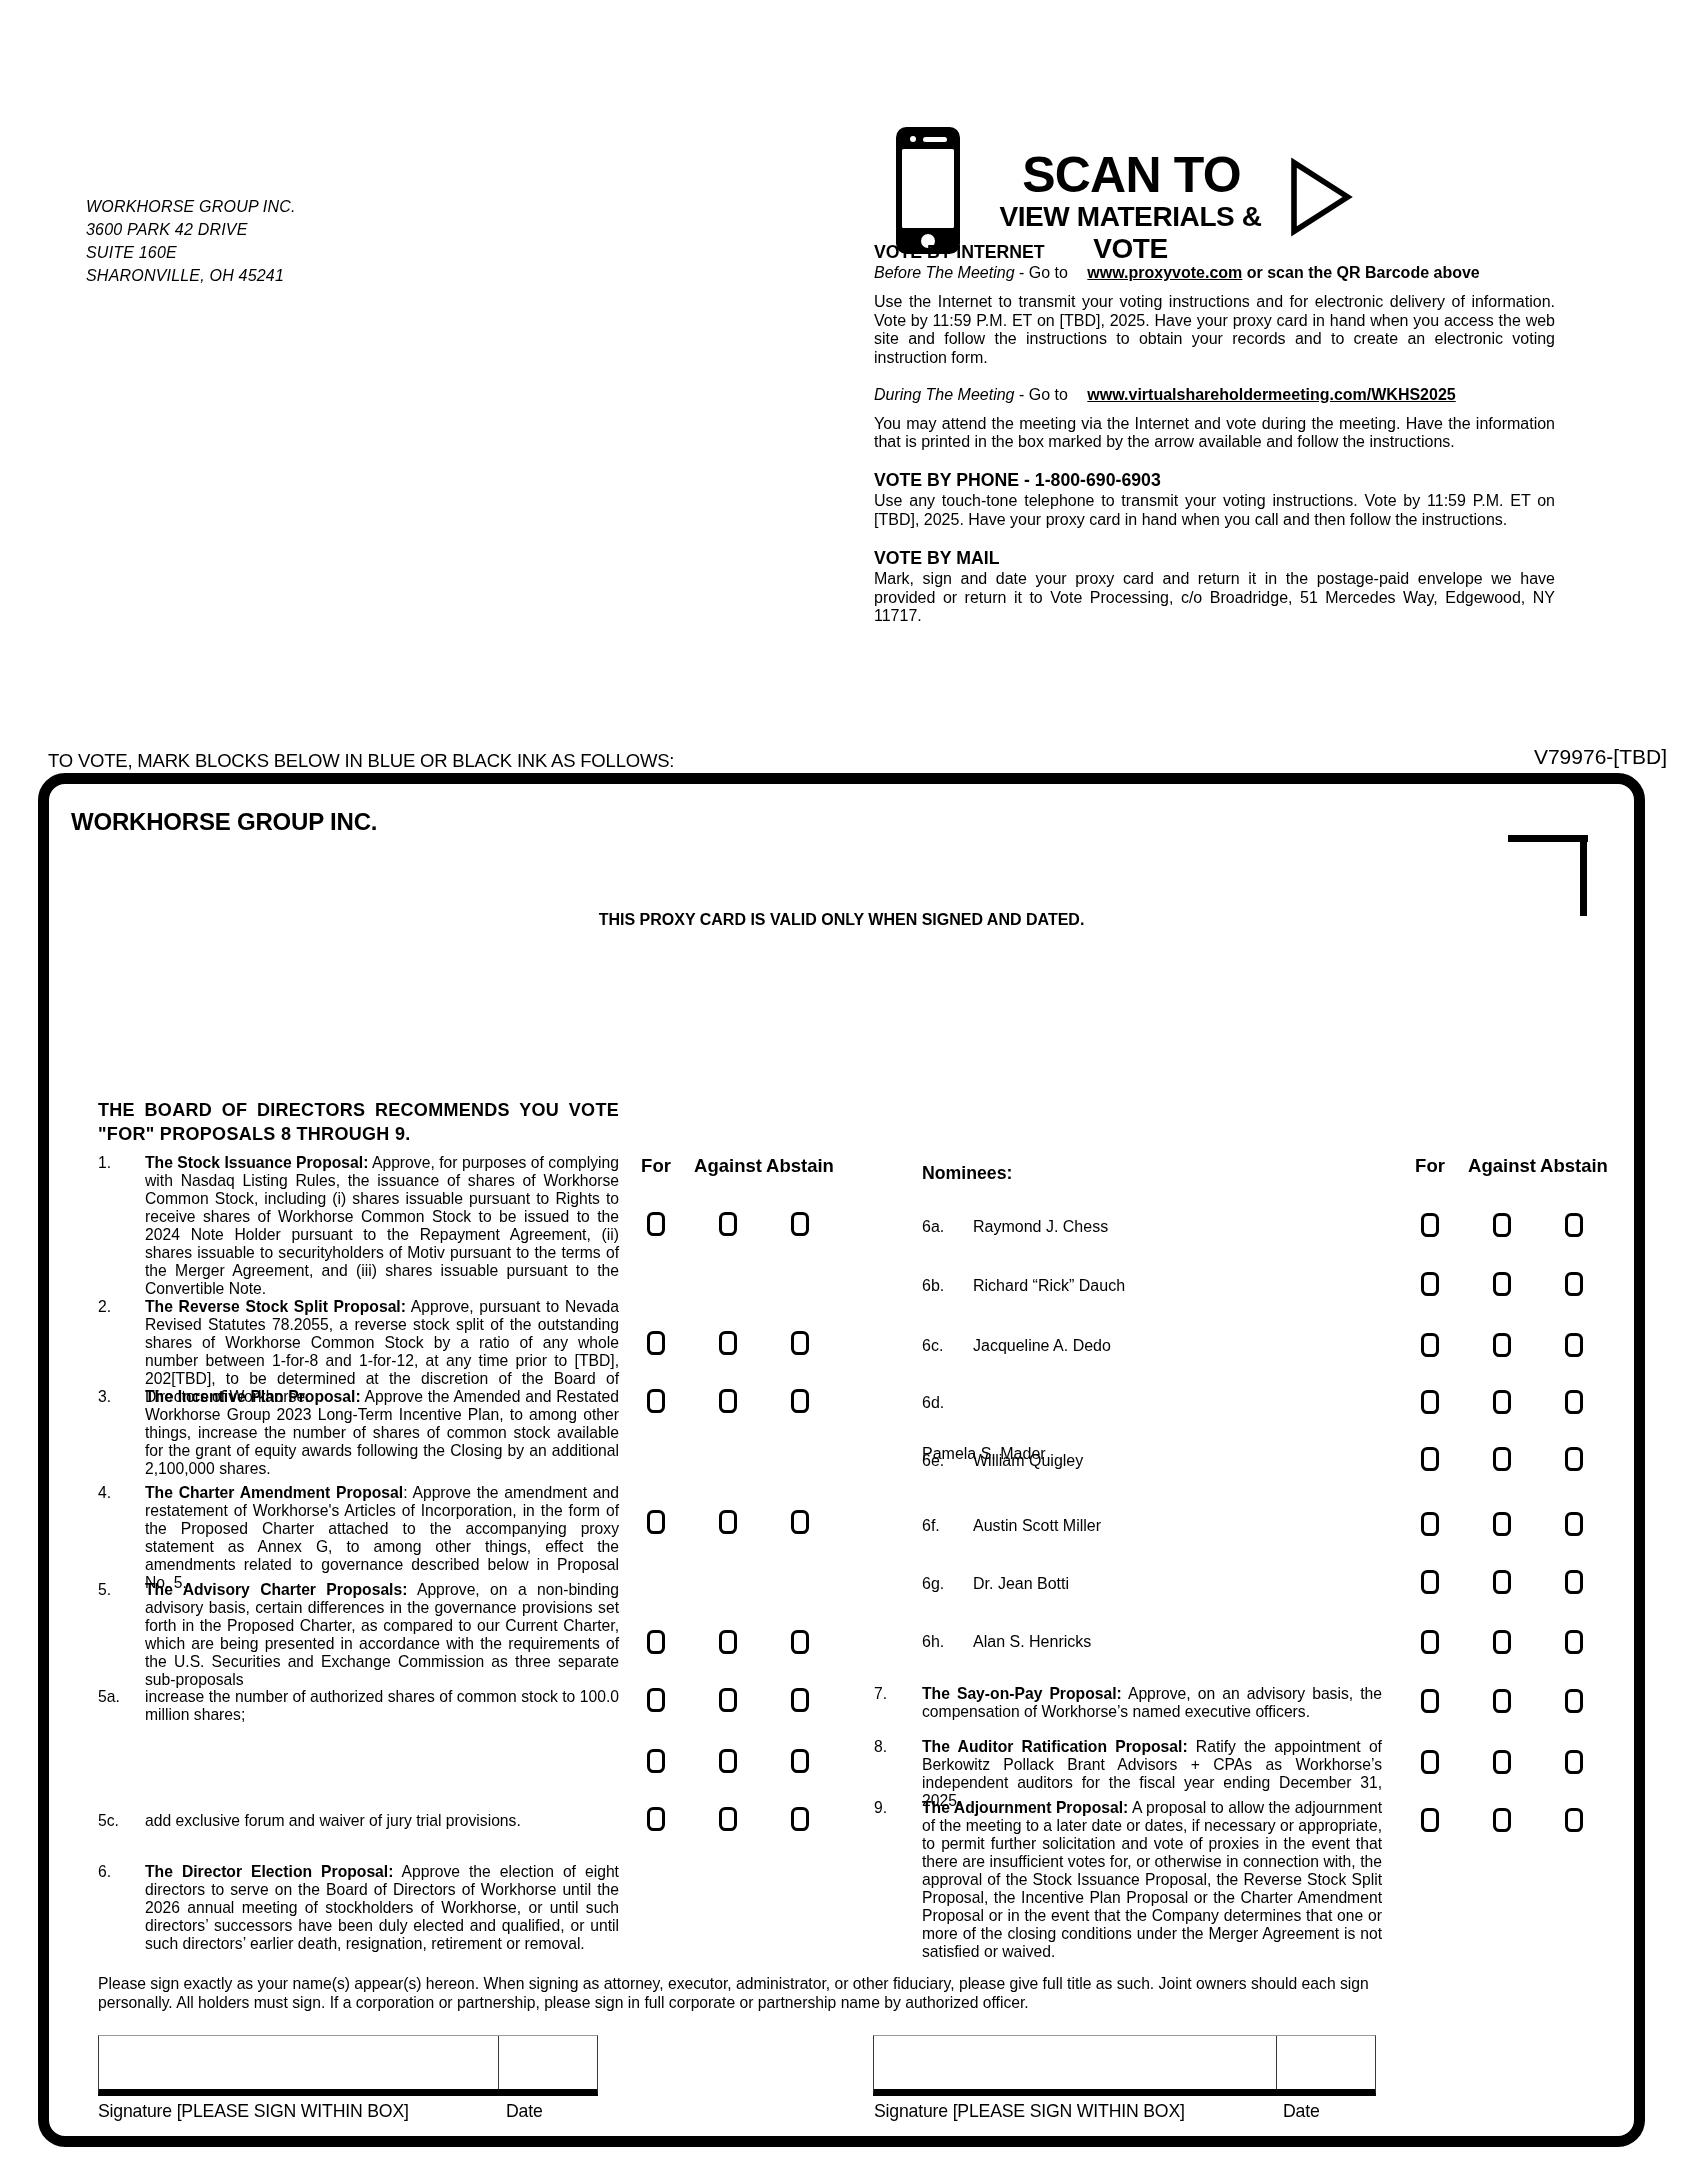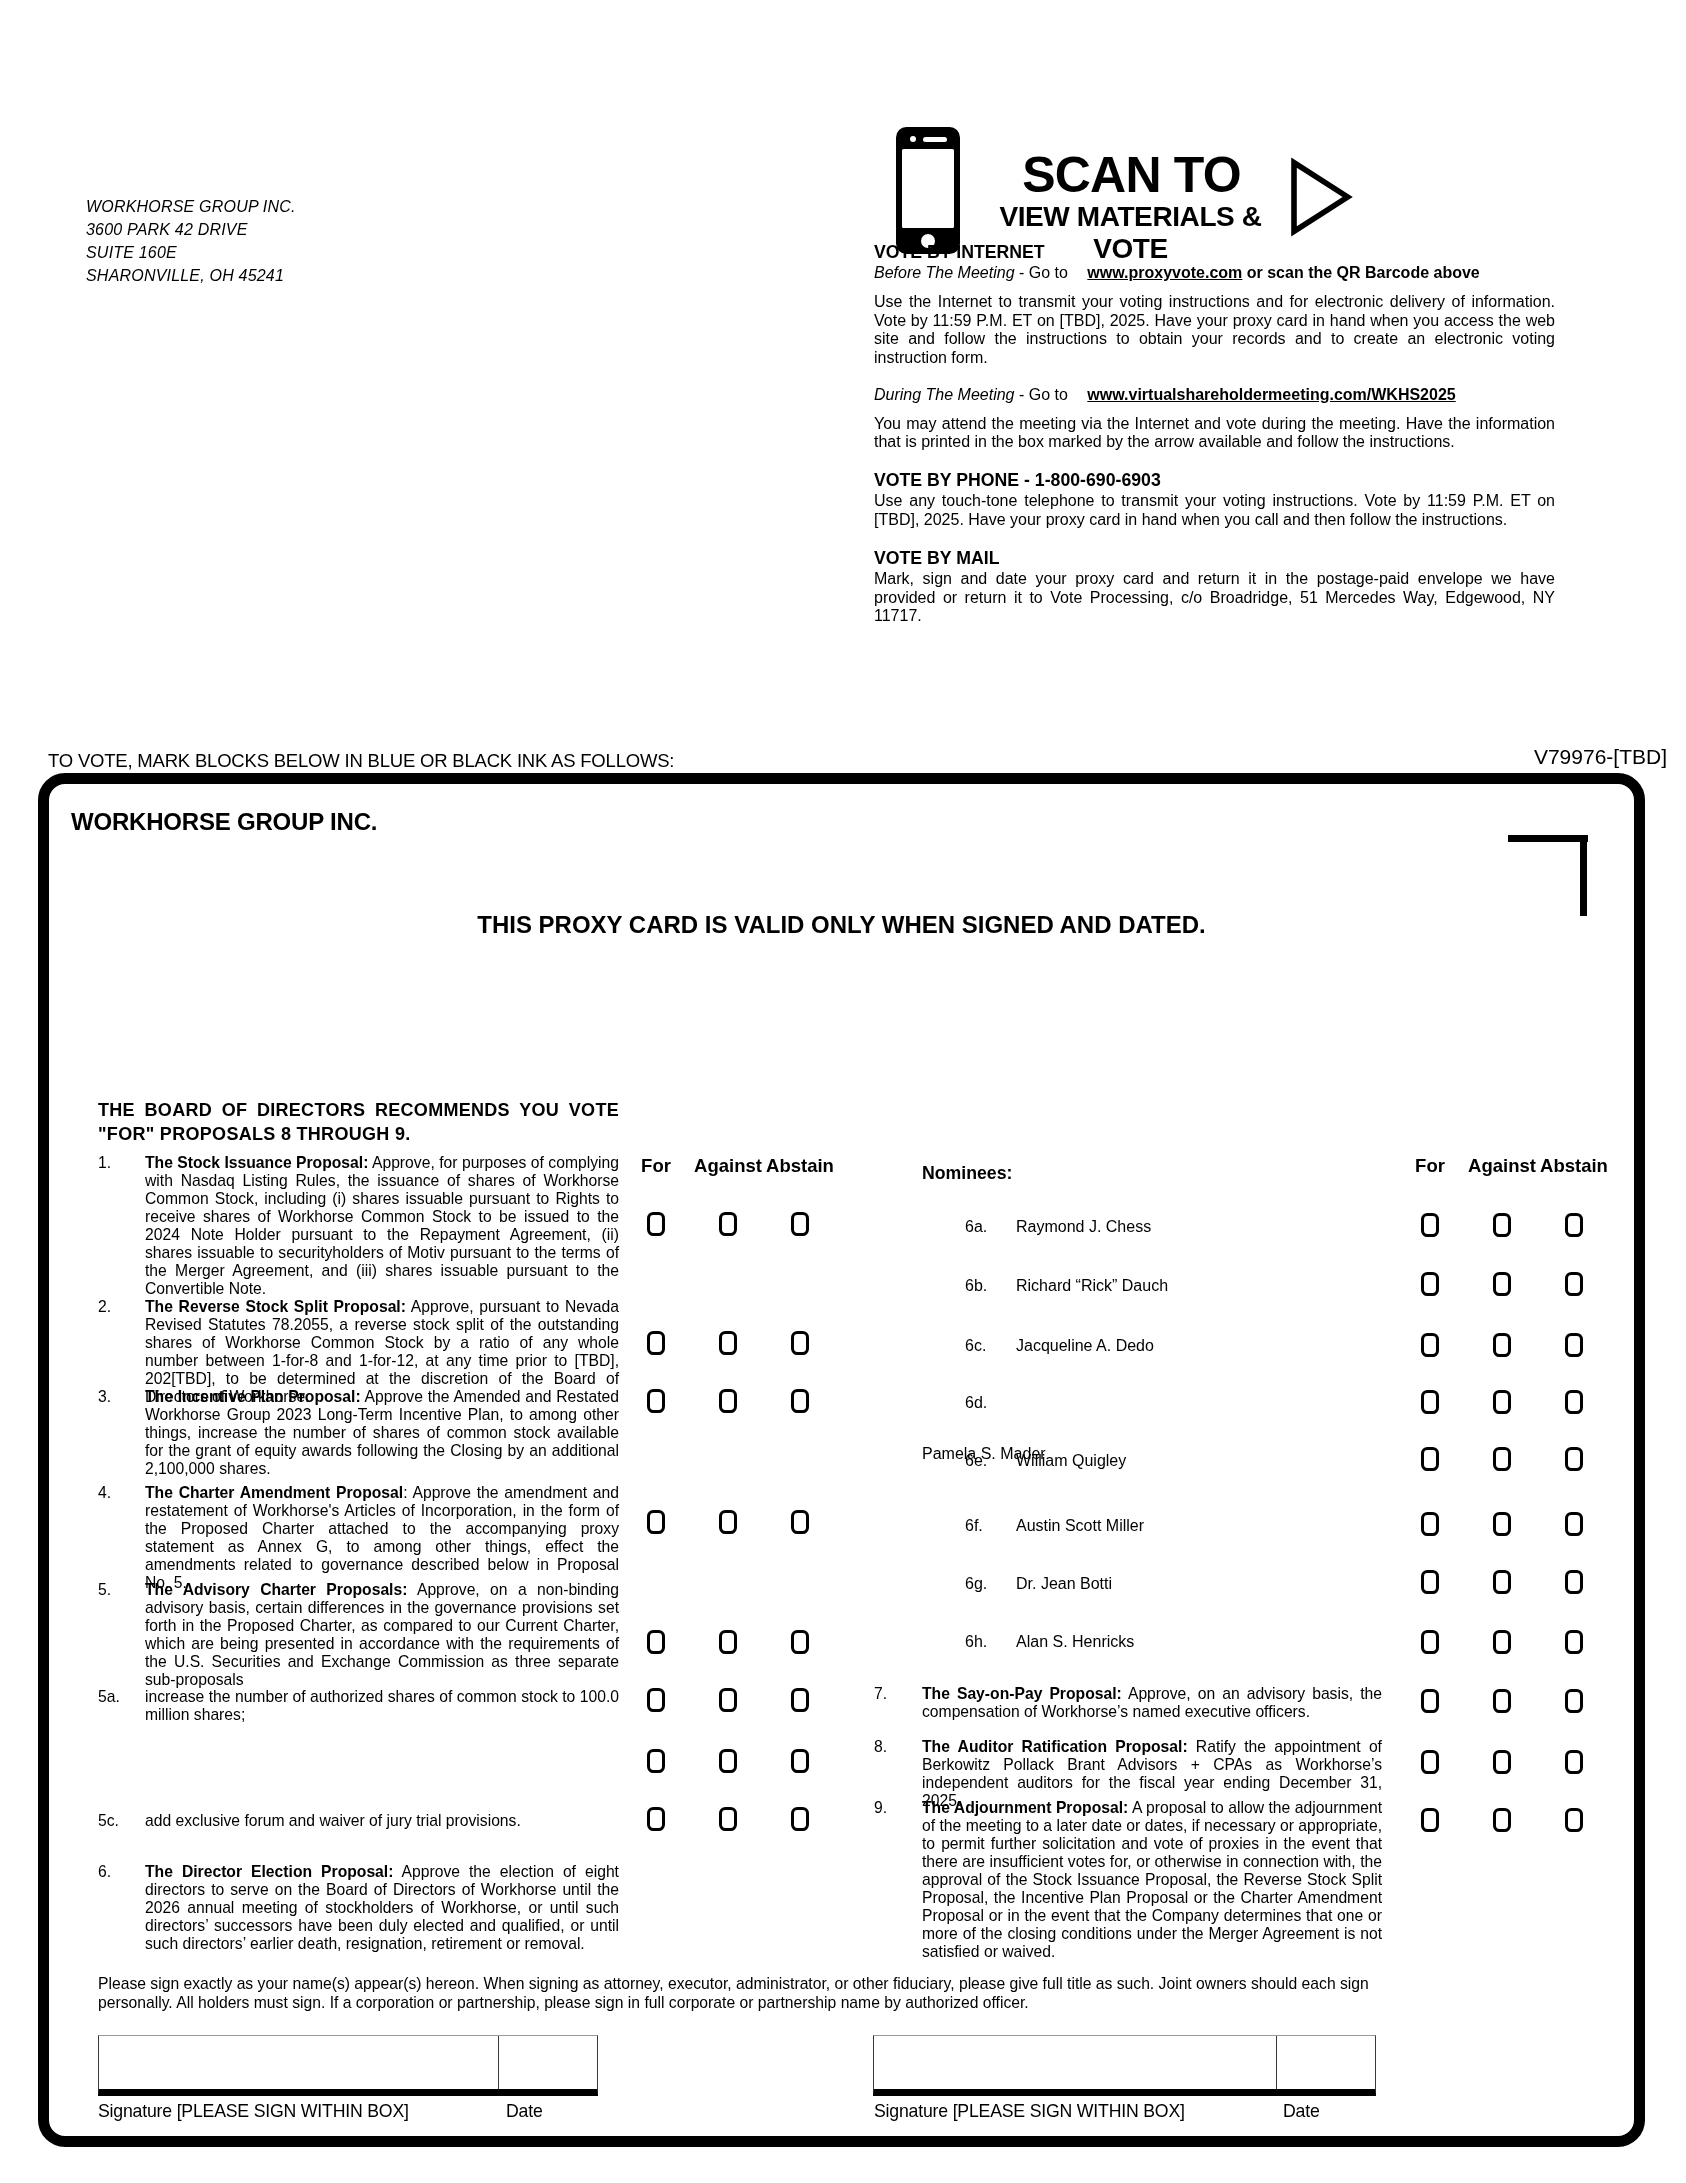--- a/index.html
+++ b/index.html
@@ -33,21 +33,21 @@
   .it{font-style:italic;}
   .gap{height:8px;}
 
   
   .markline{left:48px;top:750px;font-size:18.5px;letter-spacing:-0.2px;}
   .code{right:20px;top:745px;font-size:21px;}
 
   
   .card{left:38px;top:773px;width:1607px;height:1374px;border:11.2px solid #000;border-radius:27px;box-sizing:border-box;background:#fff;}
   .company{left:22px;top:24px;font-size:24px;font-weight:bold;letter-spacing:-0.2px;}
-  .valid{left:0;top:127px;width:100%;text-align:center;font-size:24px;font-weight:bold;}
+  .valid{left:0;top:127px;width:100%;text-align:center;font-size:16px;font-weight:bold;}
   .cmark{background:#000;}
   .board{left:49px;top:314px;width:521px;font-size:18px;font-weight:bold;text-align:justify;letter-spacing:0.3px;line-height:24px;}
 
   
   .prop{display:flex;font-size:15.7px;line-height:18px;}
   .prop .pnum{flex:0 0 47px;}
   .prop .ptxt{flex:1;text-align:justify;}
   .propL{left:49px;width:521px;}
   .propR{left:825px;width:508px;}
   .propR .pnum{flex:0 0 48px;}
@@ -55,21 +55,21 @@
   
   .vrow{width:217px;display:flex;text-align:center;}
   .vrow .cell{flex:0 0 72px;display:flex;justify-content:center;}
   .vhead{font-size:18.5px;font-weight:bold;}
   .vhead .cell{align-items:flex-start;}
   .cb{width:17.7px;height:24px;border:3.2px solid #000;border-radius:6.4px;box-sizing:border-box;background:#fff;}
 
   
   .nomlbl{left:873px;top:379px;font-size:17.7px;font-weight:bold;}
   .nom{left:873px;width:450px;display:flex;font-size:16px;}
-  .nom .nnum{flex:0 0 51px;margin-left:43px;}
+  .nom .nnum{flex:0 0 51px;}
 
   
   .signnote{left:49px;top:1190px;width:1295px;font-size:15.7px;line-height:19px;}
   .sigbox{top:1251px;height:61px;border:1.6px solid #3a3a3a;border-top-color:#9a9a9a;border-bottom:7.2px solid #000;box-sizing:border-box;display:flex;background:#fff;}
   .sigbox .sigarea{flex:1;}
   .sigbox .datearea{flex:0 0 98px;border-left:1.6px solid #3a3a3a;}
   .siglbl{font-size:17.7px;letter-spacing:-0.2px;}
 </style>
 </head>
 <body>

